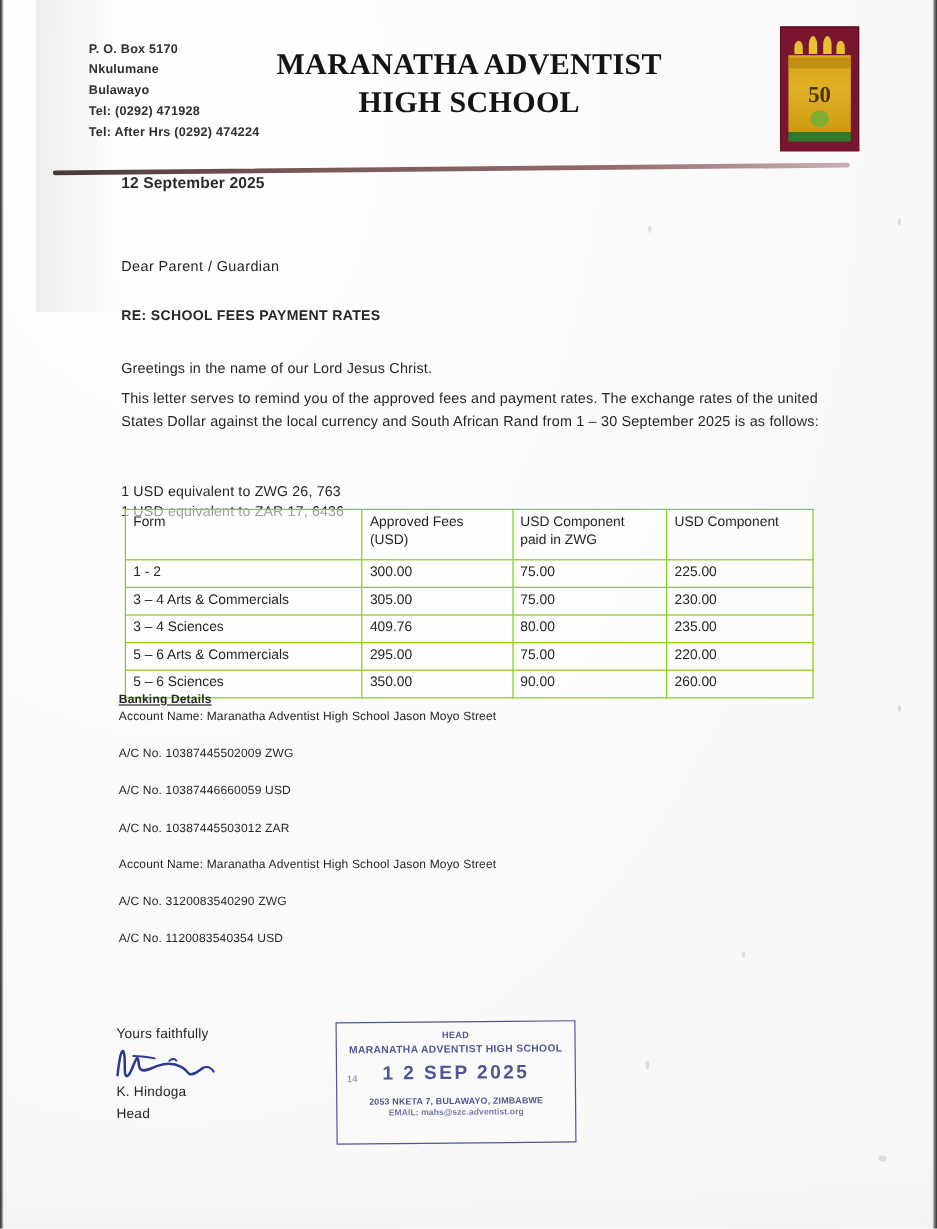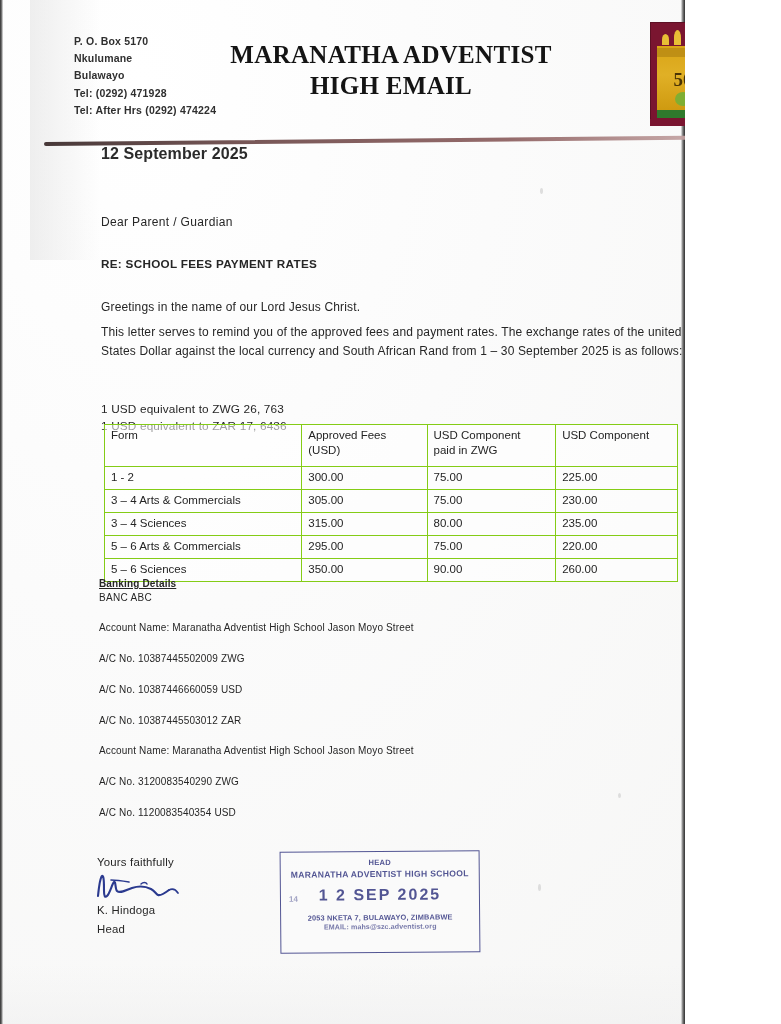--- a/index.html
+++ b/index.html
@@ -7,21 +7,21 @@
     margin: 0;
     padding: 0;
     background: #ffffff;
   }
   body {
     font-family: "Liberation Sans", sans-serif;
   }
 
   .page {
     position: relative;
-    width: 685px;
+    width: 781px;
     height: 1024px;
     overflow: hidden;
     background: #fdfdfd;
     box-sizing: border-box;
   }
 
   
   .edge-left {
     position: absolute;
     left: 0; top: 0;
@@ -170,21 +170,21 @@
     background: linear-gradient(to right, #3a2a2a, #6d4a4a 30%, #8d6060 70%, #c9a9a9);
     transform: rotate(-0.55deg);
     transform-origin: left center;
     border-radius: 2px;
     opacity: .93;
   }
 
   .date-line {
     position: absolute;
     left: 101px; top: 145px;
-    font-size: 16px;
+    font-size: 13px;
     font-weight: bold;
     color: #2b2b2b;
     letter-spacing: .1px;
   }
 
   
   .body-wrap {
     position: absolute;
     left: 101px; top: 215px;
     width: 600px;
@@ -330,21 +330,21 @@
     <div class="address">
       <div>P. O. Box 5170</div>
       <div>Nkulumane</div>
       <div>Bulawayo</div>
       <div>Tel: (0292) 471928</div>
       <div>Tel: After Hrs (0292) 474224</div>
     </div>
 
     <div class="school-title">
       <div>MARANATHA ADVENTIST</div>
-      <div>HIGH EMAIL</div>
+      <div>HIGH SCHOOL</div>
     </div>
 
     <div class="crest">
       <div class="crest-outer"></div>
       <div class="crest-crown">
         <span></span>
           <span></span>
           <span></span>
           <span></span>
       </div>
@@ -403,42 +403,41 @@
         <td>225.00</td>
       </tr>
       <tr>
         <td>3 – 4 Arts &amp; Commercials</td>
         <td>305.00</td>
         <td>75.00</td>
         <td>230.00</td>
       </tr>
       <tr>
         <td>3 – 4 Sciences</td>
-        <td>315.00</td>
+        <td>409.76</td>
         <td>80.00</td>
         <td>235.00</td>
       </tr>
       <tr>
         <td>5 – 6 Arts &amp; Commercials</td>
         <td>295.00</td>
         <td>75.00</td>
         <td>220.00</td>
       </tr>
       <tr>
         <td>5 – 6 Sciences</td>
         <td>350.00</td>
         <td>90.00</td>
         <td>260.00</td>
       </tr>
     </tbody>
   </table>
 
   <div class="banking">
     <div class="bank-head">Banking Details</div>
-    <div class="bank-name">BANC ABC</div>
     <div class="bank-line">Account Name: Maranatha Adventist High School Jason Moyo Street</div>
     <div class="bank-line">A/C No. 10387445502009 ZWG</div>
     <div class="bank-line">A/C No. 10387446660059 USD</div>
     <div class="bank-gap">A/C No. 10387445503012 ZAR</div>
     <div class="bank-line">Account Name: Maranatha Adventist High School Jason Moyo Street</div>
     <div class="bank-line">A/C No. 3120083540290 ZWG</div>
     <div class="bank-line">A/C No. 1120083540354 USD</div>
   </div>
 
   <div class="sign-block">

